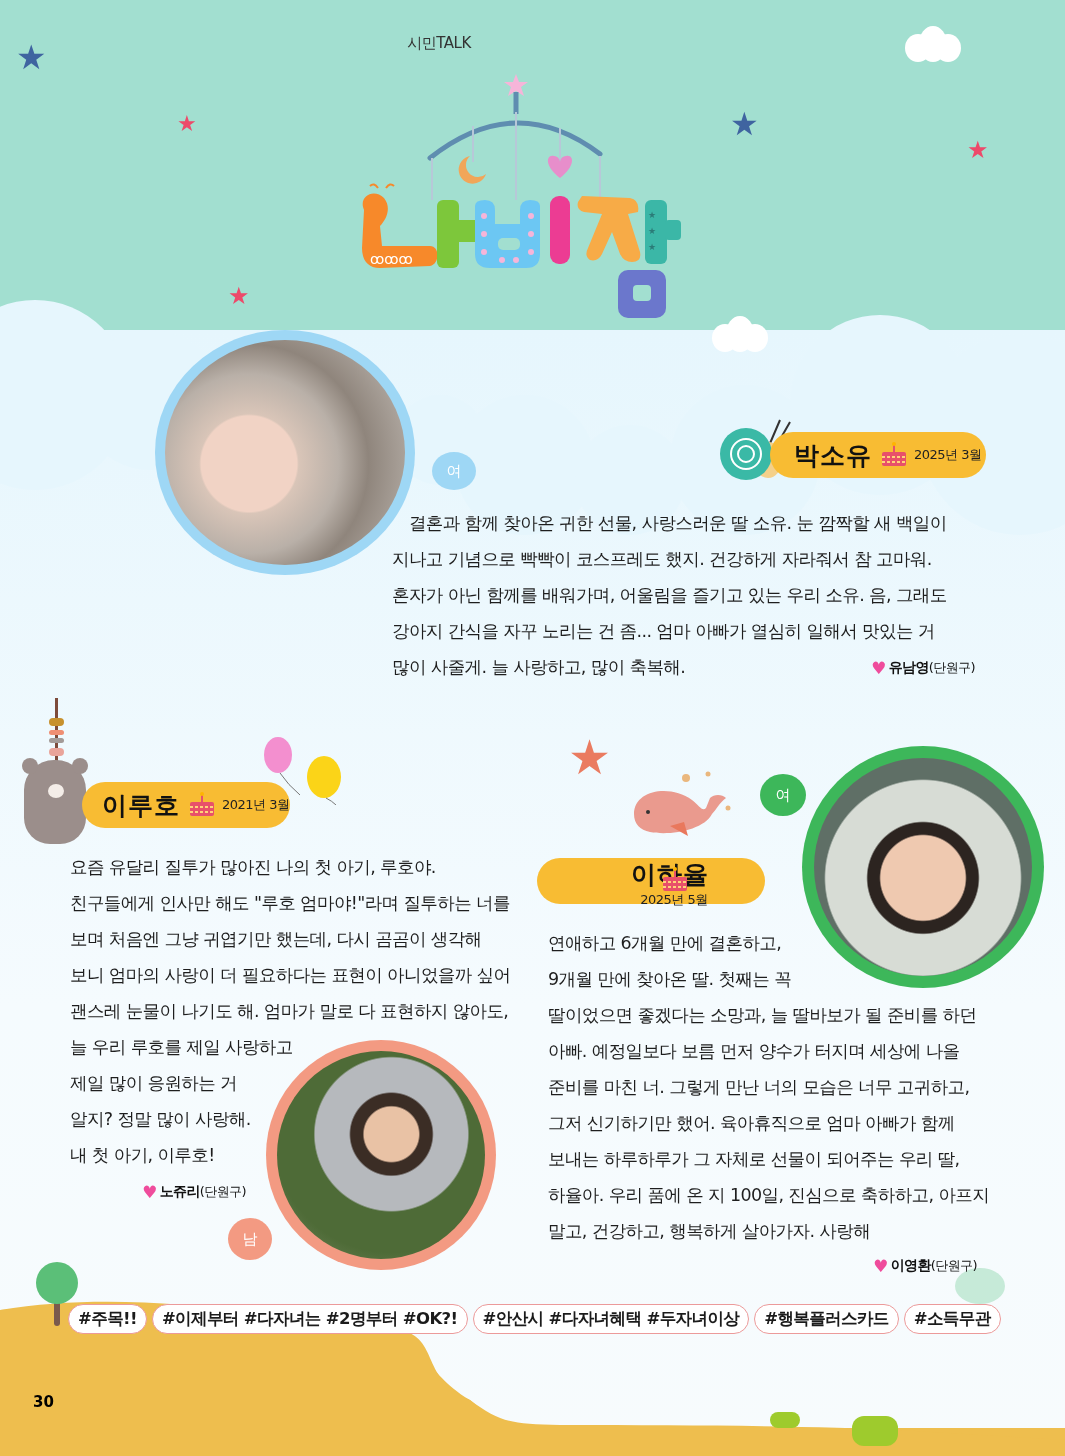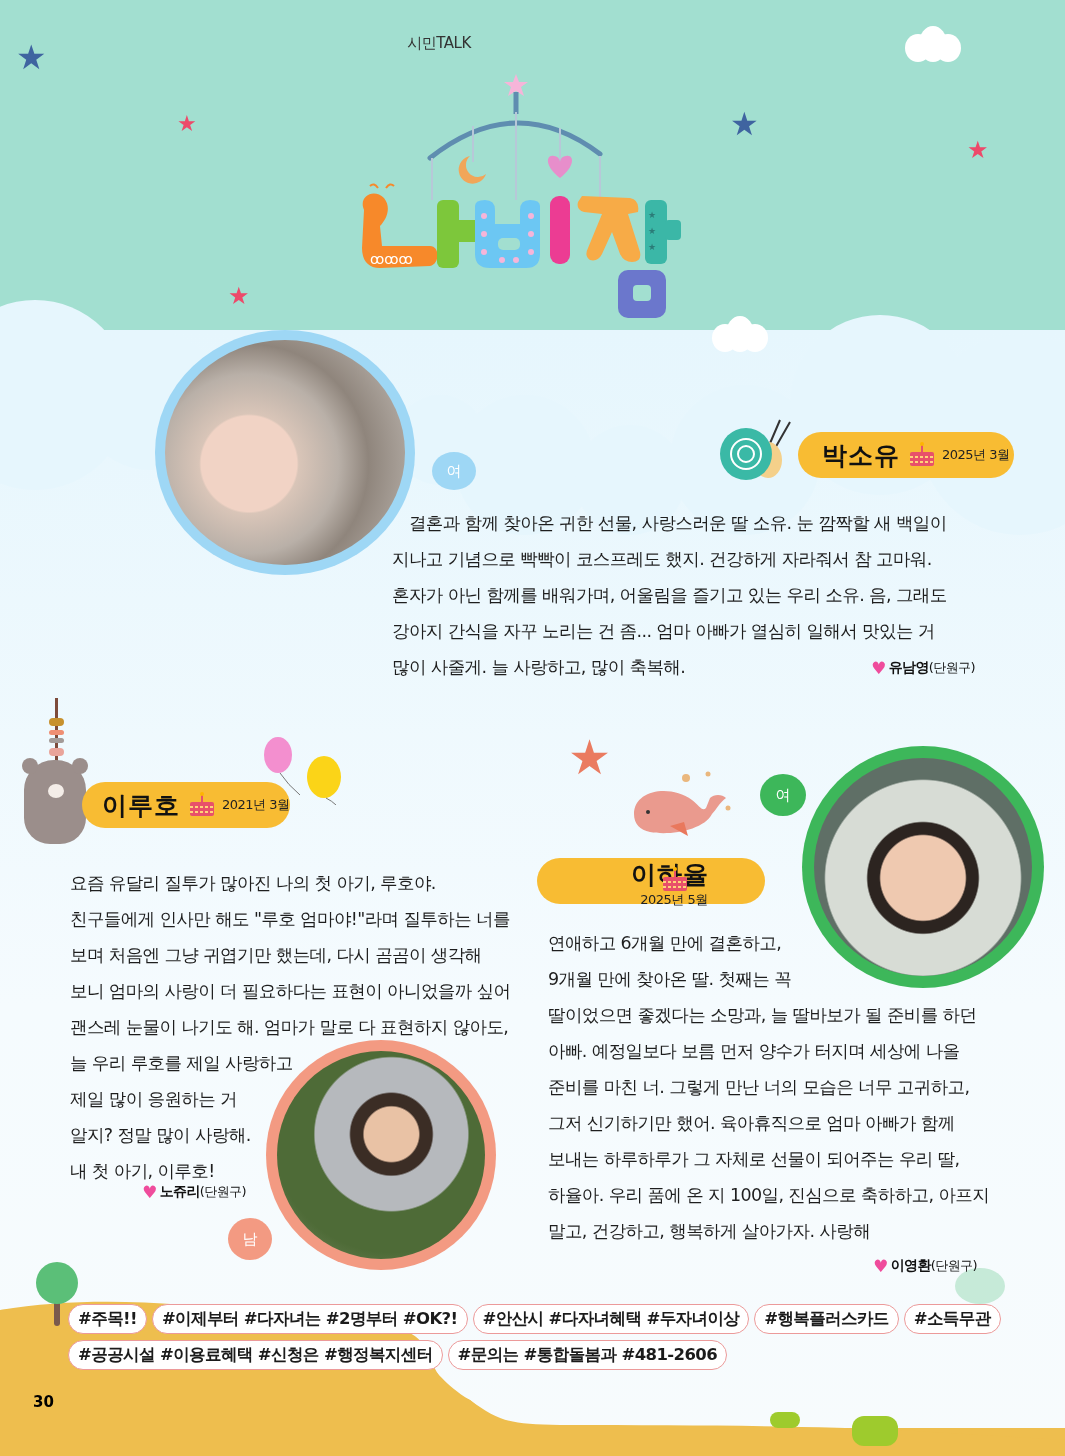--- a/index.html
+++ b/index.html
@@ -161,21 +161,21 @@
 </div>
 <div class="gender-badge" style="left:432px;top:452px;width:44px;height:38px;background:#9ed7f5;">여</div>
 
 <svg class="abs" style="left:716px;top:410px;" width="80" height="72">
   <path d="M52,38 L64,10 M58,40 L74,12" stroke="#333" stroke-width="2"></path>
   <ellipse cx="52" cy="50" rx="14" ry="18" fill="#f4d08a"></ellipse>
   <circle cx="30" cy="44" r="26" fill="#3ab9a6"></circle>
   <circle cx="30" cy="44" r="15" fill="none" stroke="#fff" stroke-width="2"></circle>
   <circle cx="30" cy="44" r="8" fill="none" stroke="#fff" stroke-width="2"></circle>
 </svg>
-<div class="pill" style="left:770px;top:432px;width:216px;padding-left:24px;margin-left:28px;">
+<div class="pill" style="left:770px;top:432px;width:216px;padding-left:24px;">
   <span class="name">박소유</span>
   <span class="cake">
       <span class="base"></span>
       <span class="candle"></span>
       <span class="flame"></span>
     </span>
   <span class="date">2025년 3월</span>
 </div>
 
 <div class="para" style="left:392px;top:505px;width:590px;">
@@ -212,21 +212,21 @@
   <span class="date">2021년 3월</span>
 </div>
 
 <svg class="abs" style="left:258px;top:735px;" width="100" height="70">
   <ellipse cx="20" cy="20" rx="14" ry="18" fill="#f38fcf"></ellipse>
   <path d="M22,38 Q30,50 42,60" stroke="#777" fill="none"></path>
   <ellipse cx="66" cy="42" rx="17" ry="21" fill="#fbd418"></ellipse>
   <path d="M68,63 Q74,66 78,70" stroke="#777" fill="none"></path>
 </svg>
 
-<div class="para" style="left:70px;top:849px;width:440px;margin-top:16px;">
+<div class="para" style="left:70px;top:849px;width:440px;">
   <span class="line">요즘 유달리 질투가 많아진 나의 첫 아기, 루호야.</span>
   <span class="line">친구들에게 인사만 해도 "루호 엄마야!"라며 질투하는 너를</span>
   <span class="line">보며 처음엔 그냥 귀엽기만 했는데, 다시 곰곰이 생각해</span>
   <span class="line">보니 엄마의 사랑이 더 필요하다는 표현이 아니었을까 싶어</span>
   <span class="line">괜스레 눈물이 나기도 해. 엄마가 말로 다 표현하지 않아도,</span>
   <span class="line">늘 우리 루호를 제일 사랑하고</span>
   <span class="line">제일 많이 응원하는 거</span>
   <span class="line">알지? 정말 많이 사랑해.</span>
   <span class="line">내 첫 아기, 이루호!</span>
 </div>
@@ -284,19 +284,15 @@
 </div>
 
 <div class="tags">
   <div class="tag-row">
     <span class="tag">#주목!!</span>
     <span class="tag">#이제부터 #다자녀는 #2명부터 #OK?!</span>
     <span class="tag">#안산시 #다자녀혜택 #두자녀이상</span>
     <span class="tag">#행복플러스카드</span>
     <span class="tag">#소득무관</span>
   </div>
-  <div class="tag-row">
-    <span class="tag">#공공시설 #이용료혜택 #신청은 #행정복지센터</span>
-    <span class="tag">#문의는 #통합돌봄과 #481-2606</span>
-  </div>
 </div>
 
 <div class="page-num">30</div>
 
 </body></html>

